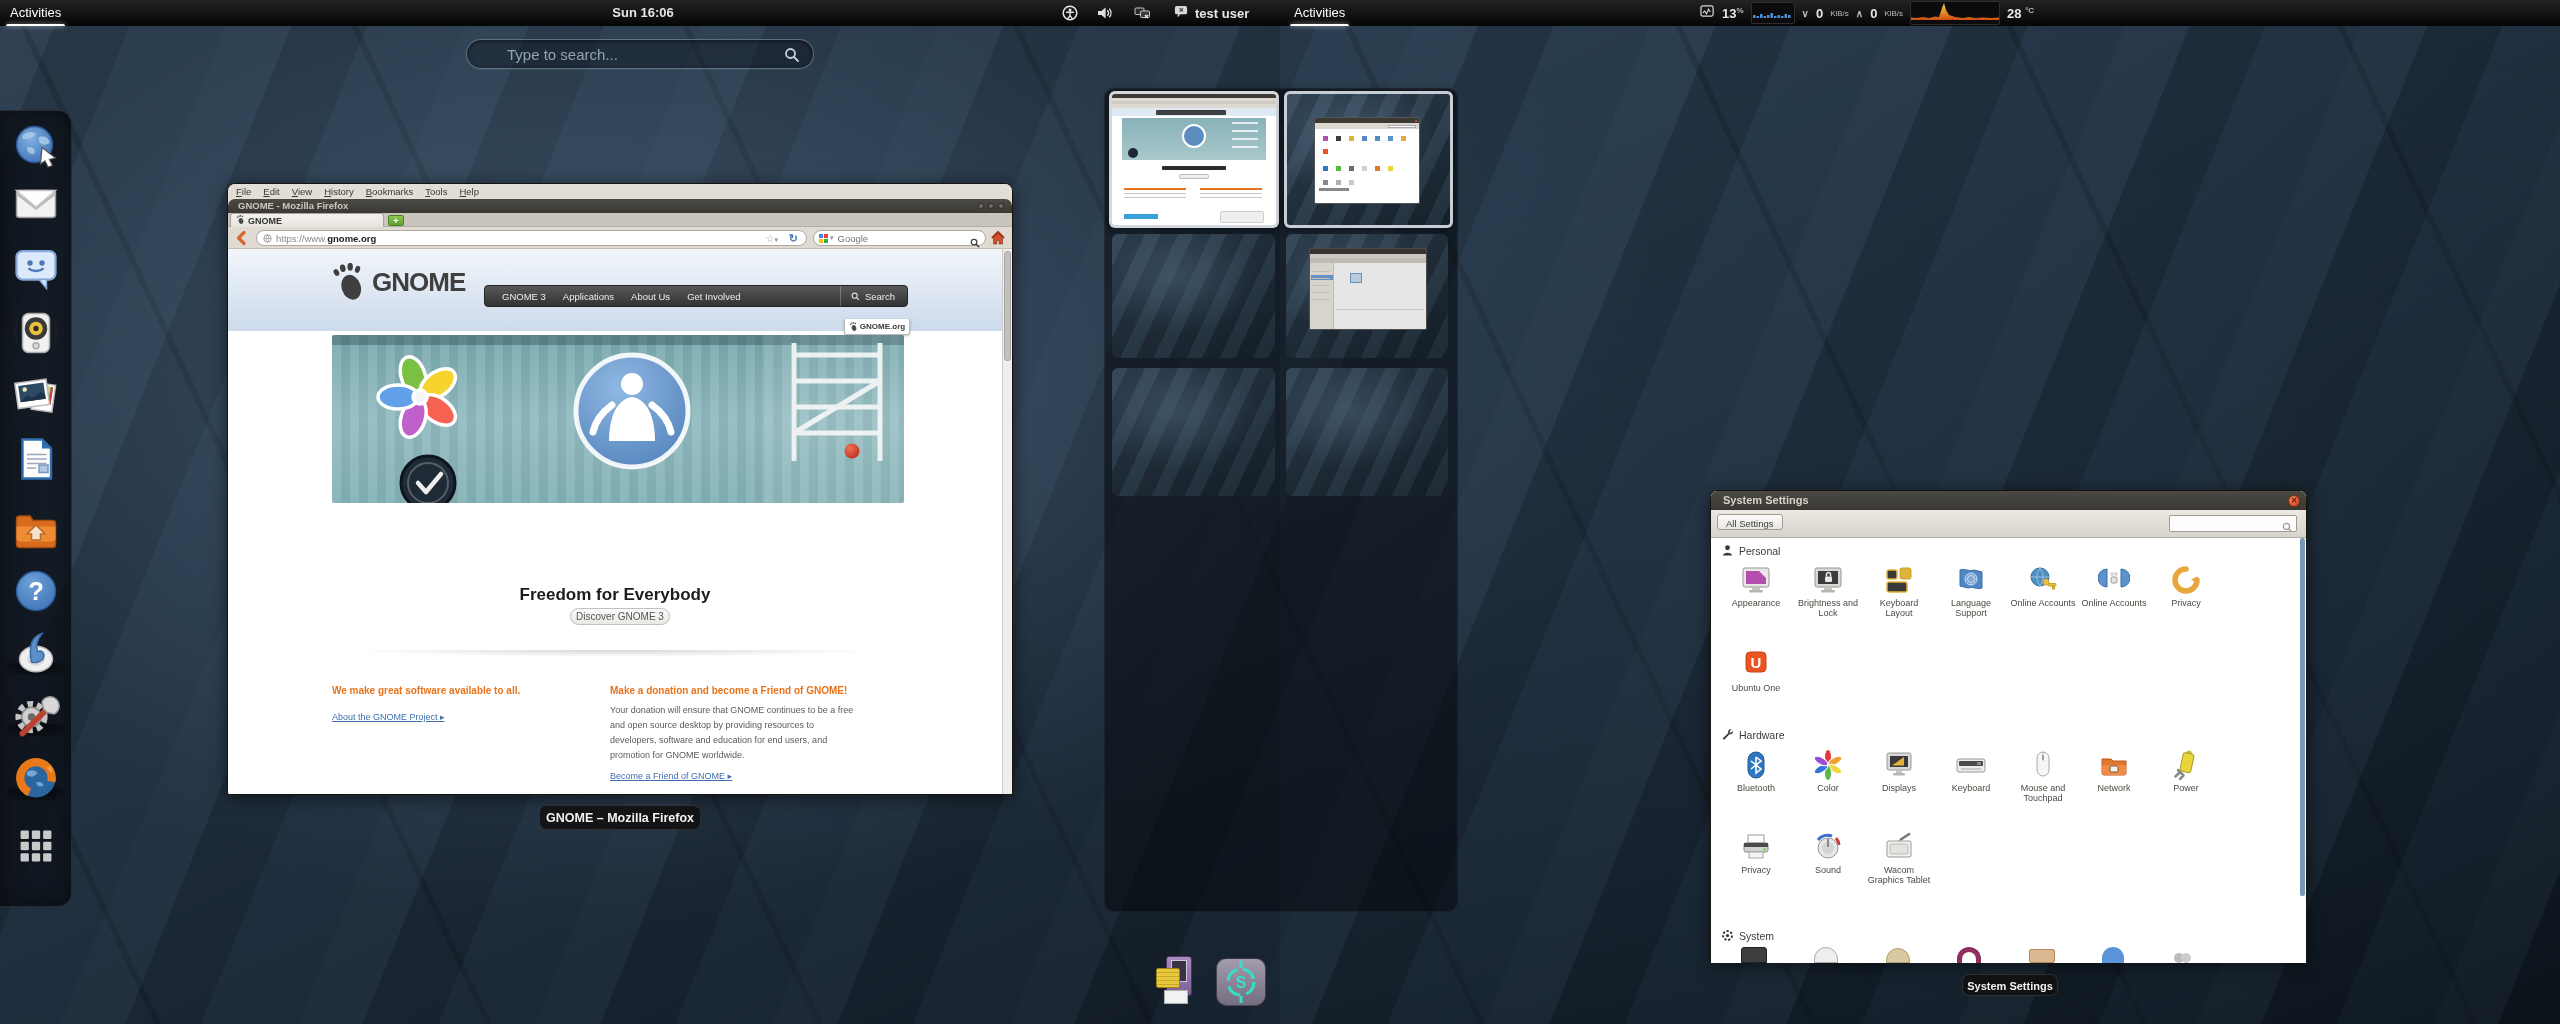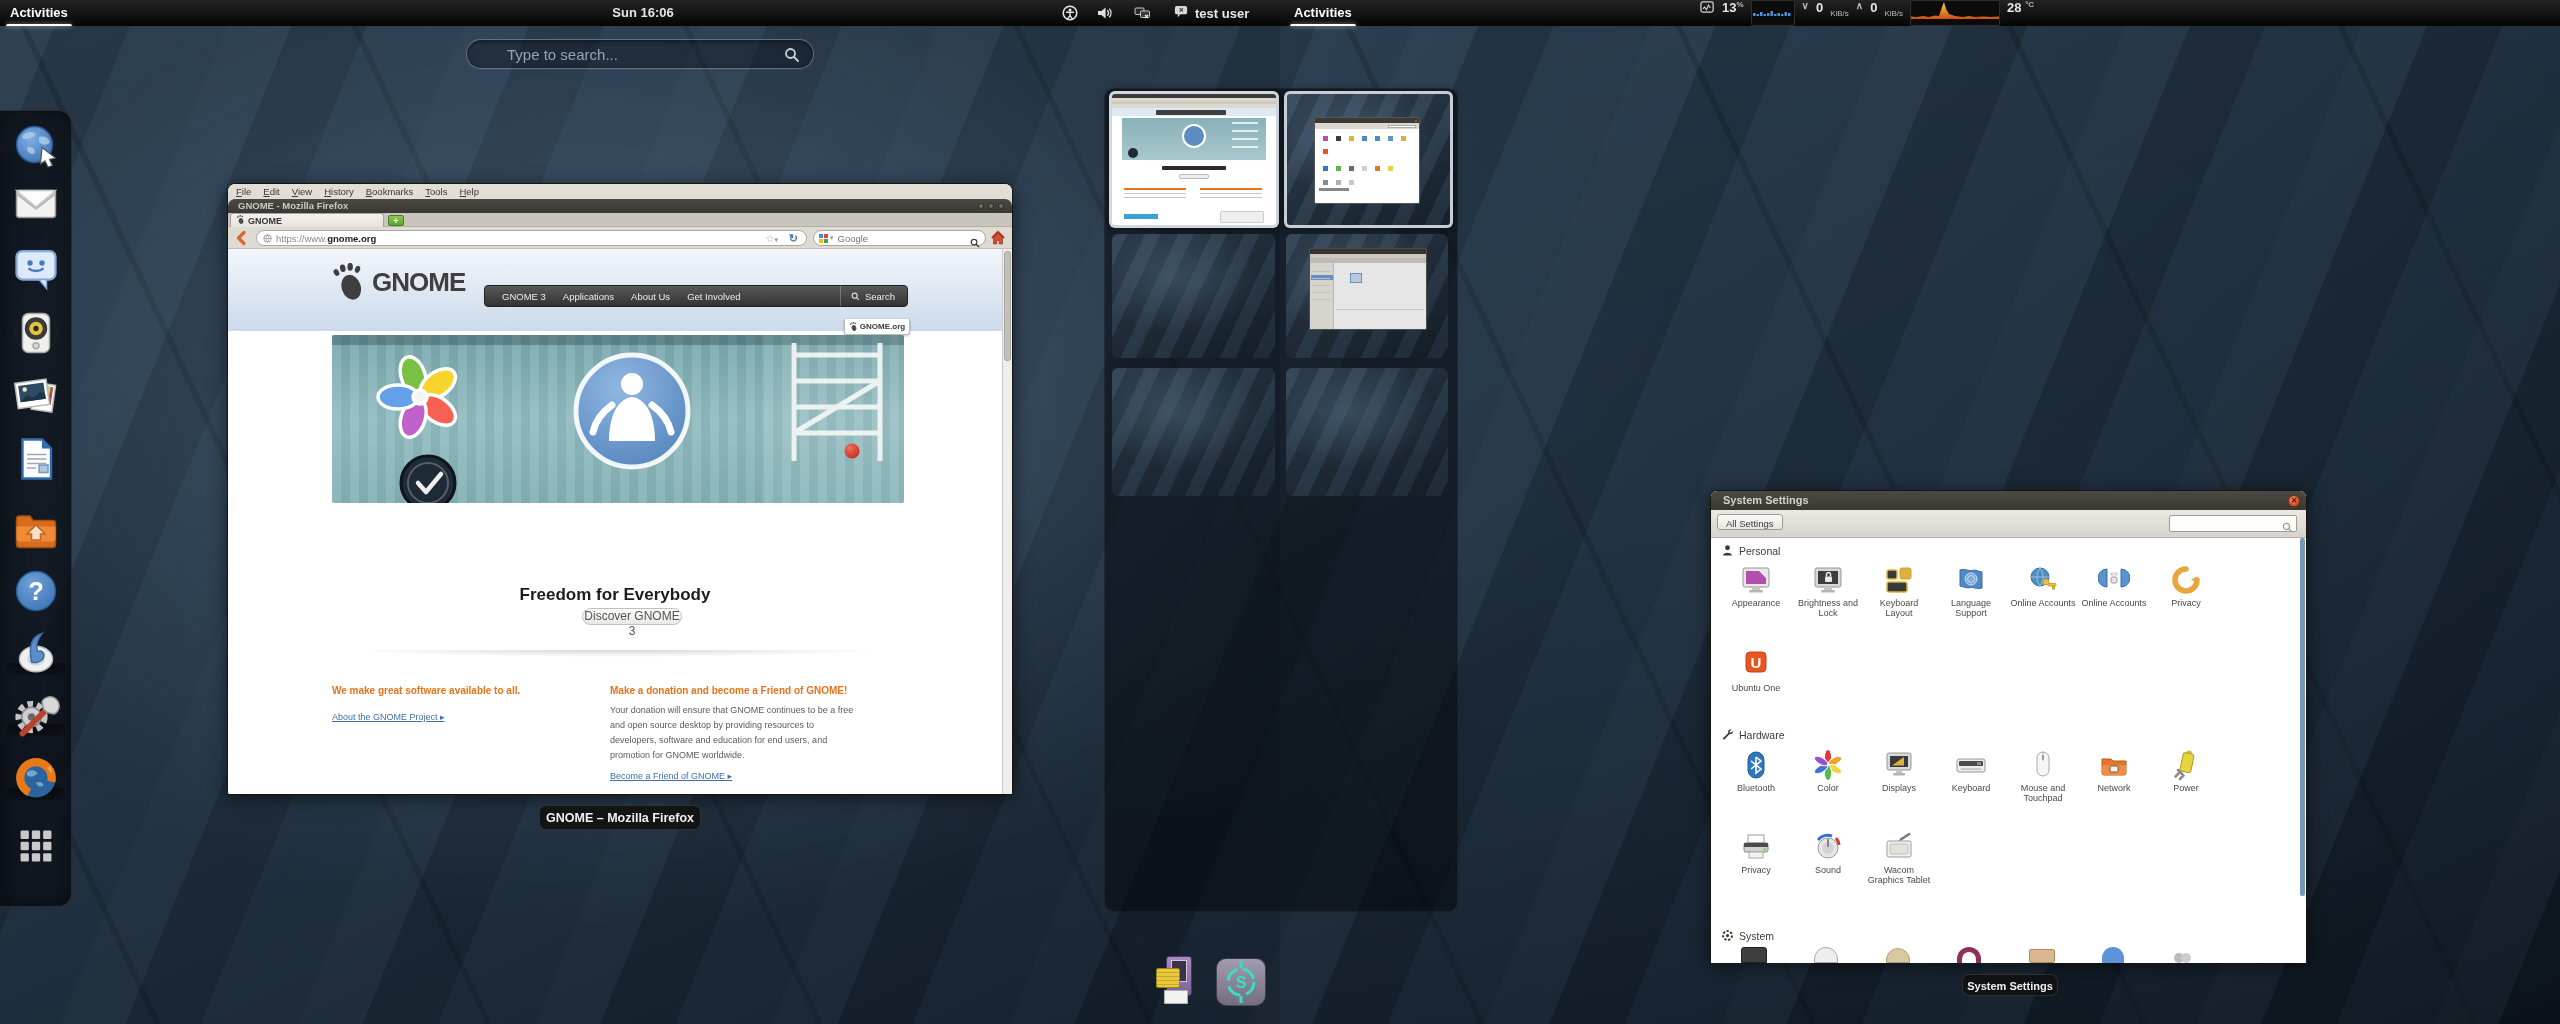--- a/index.html
+++ b/index.html
@@ -7,21 +7,21 @@
 #screen{position:relative;width:2560px;height:1024px;overflow:hidden;
 background:
  radial-gradient(1400px 800px at 30% 35%, rgba(96,128,160,.20), transparent 65%),
  radial-gradient(1600px 900px at 78% 60%, rgba(70,100,130,.12), transparent 70%),
  repeating-linear-gradient(112deg, rgba(150,180,210,.05) 0 60px, rgba(0,0,0,.10) 60px 130px, rgba(80,110,140,.05) 130px 220px),
  repeating-linear-gradient(65deg, transparent 0 140px, rgba(0,0,0,.16) 140px 146px, transparent 146px 300px),
  linear-gradient(155deg,#33475a 0%,#243546 40%,#121d28 80%,#0a121a 100%);}
 .abs{position:absolute}
 
 #topbar{position:absolute;left:0;top:0;width:2560px;height:26px;background:linear-gradient(#232323,#050505);color:#ccc;z-index:50}
-.act{position:absolute;top:0;height:26px;line-height:26px;padding:0 10px;color:#fff;font-weight:700;font-size:13px}
+.act{position:absolute;top:0;height:26px;line-height:26px;padding:0 10px;color:#fff;font-weight:400;font-size:13px}
 .act::after{content:"";position:absolute;left:6px;right:6px;bottom:0;height:2.5px;background:#fff;border-radius:2px 2px 0 0;box-shadow:0 0 5px rgba(255,255,255,.7)}
 .tbtxt{font-size:13px;font-weight:700;color:#e6e6e6}
 .unit{font-size:8px;color:#bbb;vertical-align:top}
 .caret{color:#b8b8b8;font-size:10px;font-weight:700}
 .graphbox{background:#0b0b0b;border:1px solid #2e2e2e;border-radius:2px}
 
 #glow{position:absolute;left:0;top:26px;width:1280px;height:998px;background:radial-gradient(900px 620px at 47% 42%, rgba(130,160,190,.18), rgba(10,16,24,.18) 78%)}
 
 #shsearch{position:absolute;left:466px;top:39px;width:348px;height:30px;border-radius:16px;border:1px solid rgba(150,170,190,.55);background:rgba(5,10,18,.35);box-shadow:inset 0 1px 4px rgba(0,0,0,.55),0 1px 1px rgba(255,255,255,.07)}
 #shsearch input{position:absolute;left:0;top:0;width:100%;height:100%;background:transparent;border:none;outline:none;color:#93a5b2;font-size:15px;padding:0 44px 0 40px;font-family:"Liberation Sans",sans-serif}
@@ -54,21 +54,21 @@
 .field{position:absolute;top:3px;height:16px;background:#fff;border:1px solid #ada99f;border-radius:8px;display:flex;align-items:center}
 #ffpage{position:relative;height:547px;background:#fff;overflow:hidden}
 #ffscroll{position:absolute;right:0;top:0;bottom:0;width:10px;background:#efeeec;border-left:1px solid #ccc}
 #ffscroll .th{position:absolute;right:1px;top:2px;width:7px;height:110px;background:#c2c0bc;border:1px solid #a8a6a2;border-radius:3px}
 #siteheader{position:absolute;left:0;top:0;right:10px;height:82px;background:linear-gradient(180deg,#f2f6fb,#ccdaeb)}
 #sitenav{position:absolute;left:256px;top:36px;width:424px;height:22px;border-radius:4px;background:linear-gradient(#585858,#333);border:1px solid #222;display:flex;align-items:center;font-size:9.5px;color:#eee}
 .snitem{margin-left:17px;white-space:nowrap}
 #bmpopup{position:absolute;left:616px;top:70px;width:66px;height:16px;background:#fff;border:1px solid #bbb;border-top:none;border-radius:0 0 3px 3px;box-shadow:0 1px 3px rgba(0,0,0,.25);display:flex;align-items:center;justify-content:center;gap:3px;font-size:8px;font-weight:700;color:#3a3a3a}
 #hero{position:absolute;left:104px;top:86px;width:572px;height:168px;border-radius:2px;overflow:hidden}
 #ffheading{position:absolute;top:336px;left:0;right:10px;text-align:center;font-size:17px;font-weight:700;color:#1c1c1c}
-#ffbtn{position:absolute;top:359px;left:354px;width:100px;height:17px;border-radius:9px;background:linear-gradient(#fbfbfa,#e9e8e5);border:1px solid #c2c0bc;font-size:12px;color:#555;text-align:center;line-height:15px}
+#ffbtn{position:absolute;top:359px;left:342px;width:100px;height:17px;border-radius:9px;background:linear-gradient(#fbfbfa,#e9e8e5);border:1px solid #c2c0bc;font-size:10px;color:#555;text-align:center;line-height:15px}
 #ffdiv{position:absolute;top:401px;left:120px;right:130px;height:7px;background:radial-gradient(ellipse at 50% 0,rgba(0,0,0,.16),transparent 70%)}
 .colh{font-size:10px;font-weight:700;color:#e8731a;margin-bottom:7px}
 .colb{font-size:9px;color:#5a5a5a;line-height:1.65}
 .coll{display:inline-block;margin-top:9px;font-size:9px;color:#3f6fae;text-decoration:underline}
 .winlabel{position:absolute;background:rgba(16,16,16,.88);border:1px solid rgba(255,255,255,.12);border-radius:7px;color:#f2f2f2;font-weight:700;text-align:center}
 
 #setwin{position:absolute;left:1710px;top:490px;width:597px;height:472px;border-radius:7px 7px 0 0;border:1px solid #16150f;box-shadow:0 3px 18px rgba(0,0,0,.55);background:#fff}
 #settb{height:19px;background:linear-gradient(#4b4944,#393833);border-radius:6px 6px 0 0;position:relative}
 #settb .t{font-size:11px;font-weight:700;color:#d6d2c8;line-height:19px;padding-left:12px}
 #setclose{position:absolute;right:6px;top:3.5px;width:12px;height:12px;border-radius:50%;background:radial-gradient(circle at 35% 30%,#f49060,#d8502a 70%);border:1px solid #8a2a12;color:#5a1505;font-size:8px;line-height:10px;text-align:center;font-weight:700}
@@ -120,21 +120,21 @@
     <div class="abs" style="left:1174px;top:0;height:26px;display:flex;align-items:center;gap:6px">
       <span><svg width="15" height="15" viewBox="0 0 16 16">
             <rect x="1" y="2" width="13" height="9" rx="2" fill="#d8d8d8"></rect>
             <path d="M4,11 v3 l3,-3 Z" fill="#d8d8d8"></path>
             <path d="M6,4.5 l3.5,3.5 m0,-3.5 l-3.5,3.5" stroke="#555" stroke-width="1.5"></path>
           </svg></span>
       <span class="tbtxt">test user</span>
     </div>
     <div class="act" style="left:1284px"><span>Activities</span></div>
 
-    <div class="abs" style="left:1700px;top:0;height:26px;display:flex;gap:7px">
+    <div class="abs" style="left:1700px;top:0;height:26px;display:flex;align-items:center;gap:7px">
       <span><svg width="15" height="15" viewBox="0 0 16 16">
             <rect x="1" y="2" width="13" height="11" rx="2" fill="none" stroke="#d8d8d8" stroke-width="1.3"></rect>
             <path d="M3,9.5 l2,-2 2,3 2,-5 2,3" stroke="#d8d8d8" fill="none" stroke-width="1.2"></path>
           </svg></span>
       <span class="tbtxt"><span>13</span><span class="unit">%</span></span>
       <span class="graphbox"><svg width="42" height="16" viewBox="0 0 42 16">
             <g fill="#4a90d8">
               <rect x="1" y="12" width="2.5" height="3"></rect>
               <rect x="4.5" y="13" width="2.5" height="2"></rect>
               <rect x="8" y="11" width="2.5" height="4"></rect>

